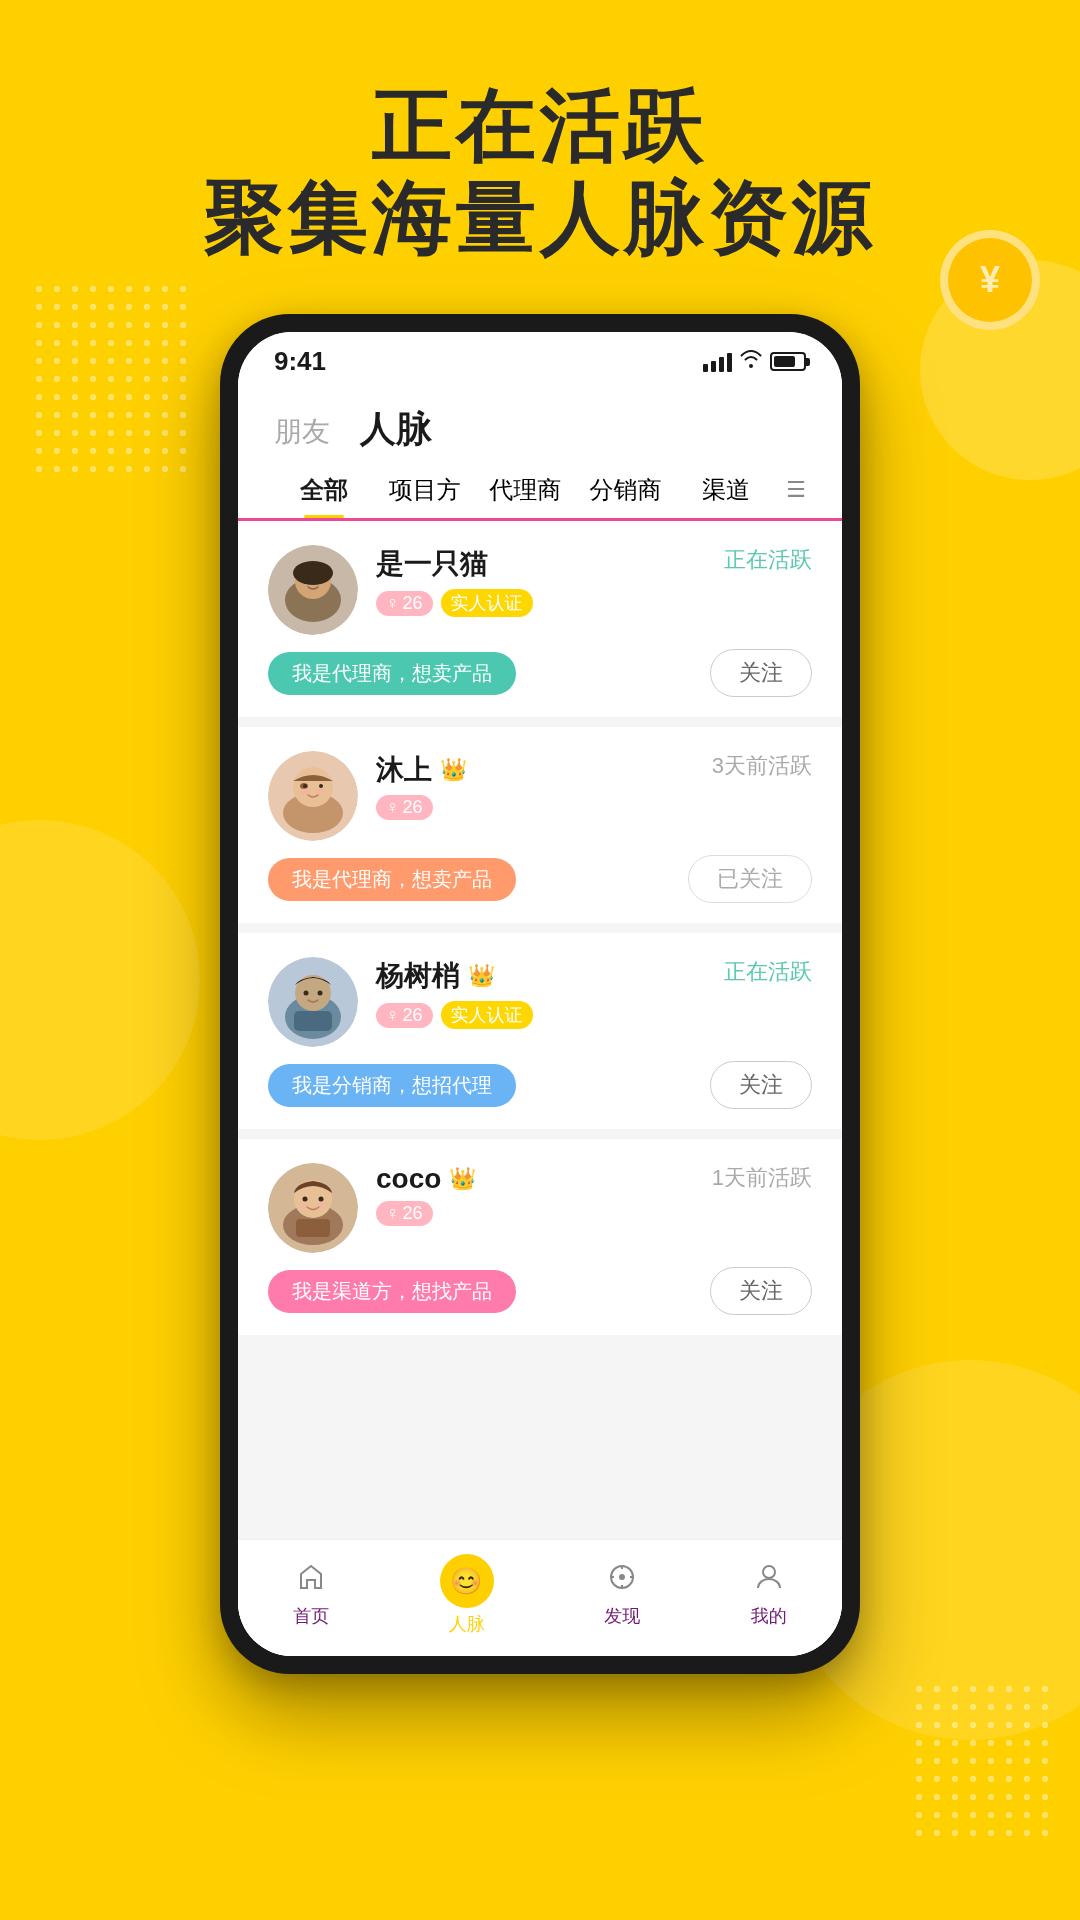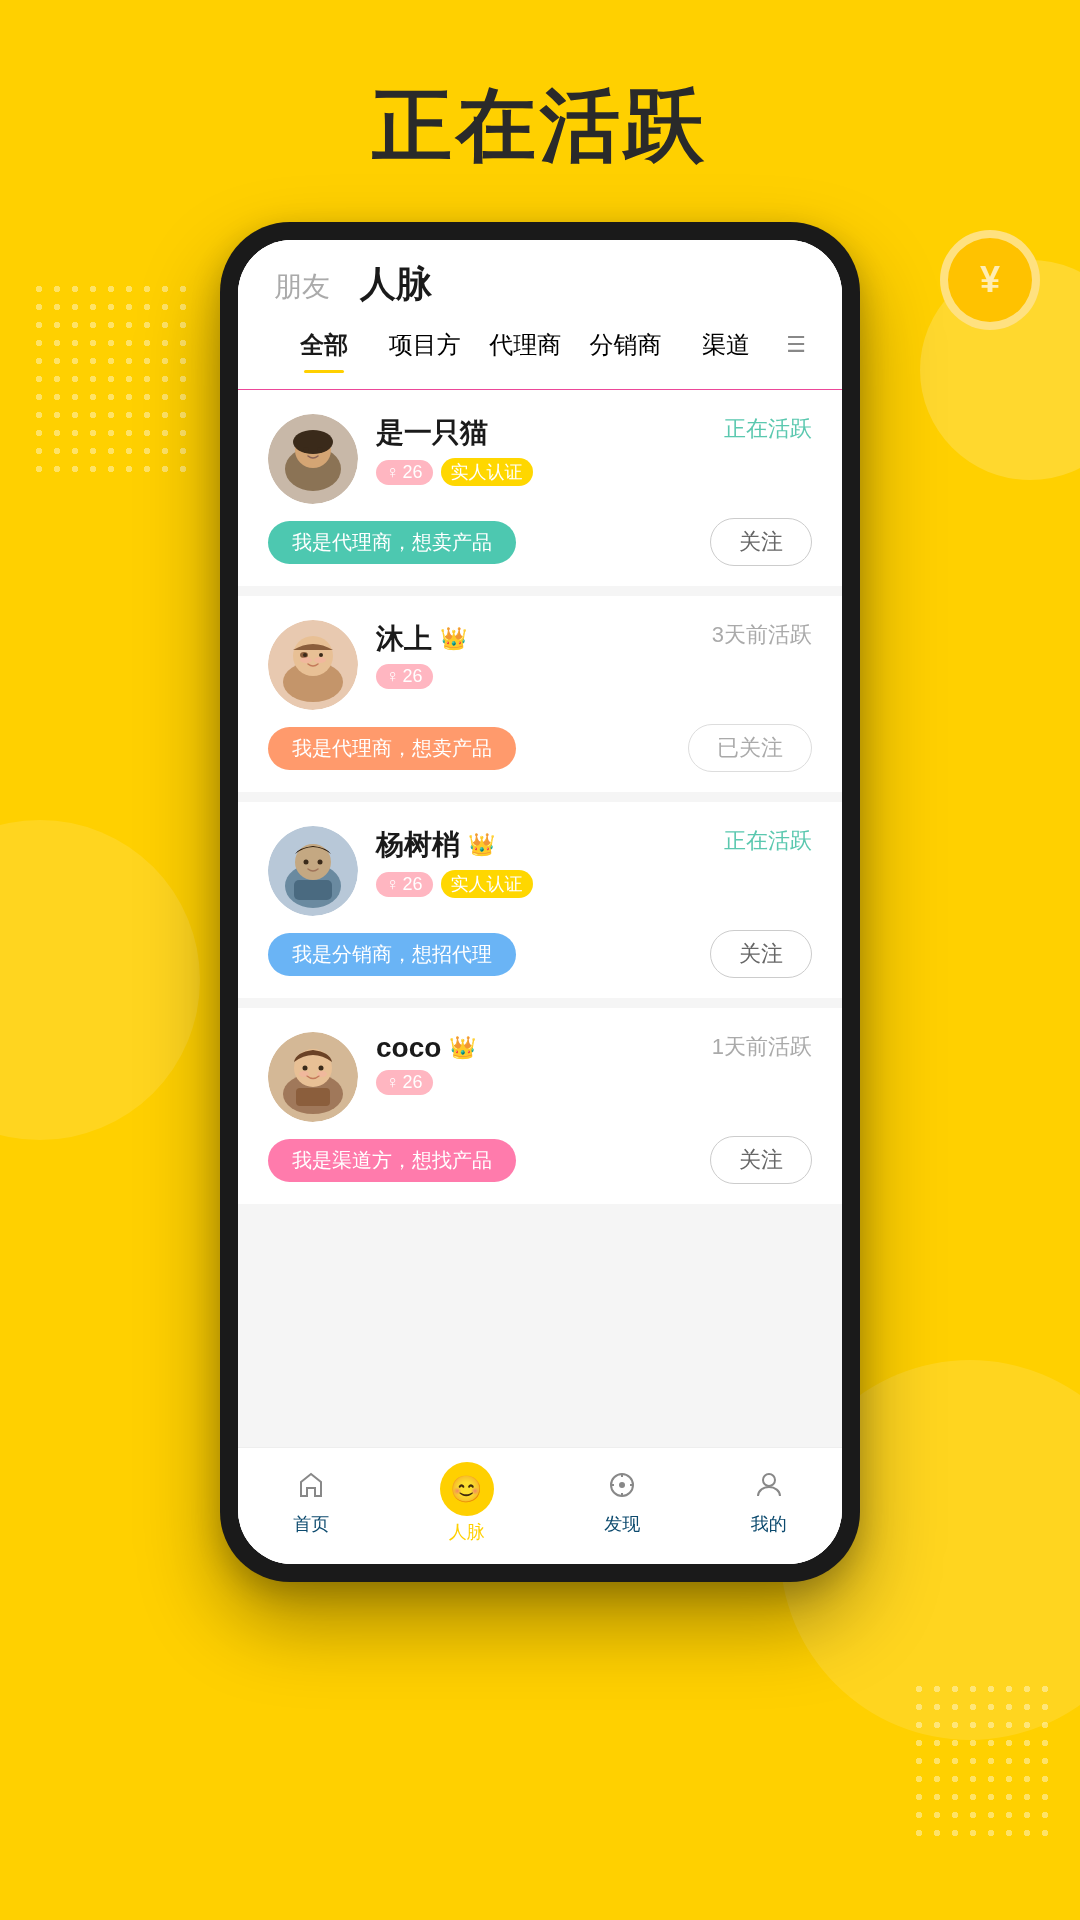--- a/index.html
+++ b/index.html
@@ -206,24 +206,24 @@
     .nav-tab-main.active {
       font-size: 36px;
       color: #1a1a1a;
       font-weight: 700;
     }
 
     
     .filter-tabs {
       display: flex;
       align-items: center;
-      padding: 16px 36px 16px;
+      padding: 16px 36px 0;
       gap: 0;
       background: #fff;
-      border-bottom: 1px solid #ec4899;
+      border-bottom: 3px solid #ec4899;
       flex-shrink: 0;
     }
     .filter-tab {
       flex: 1;
       text-align: center;
       font-size: 24px;
       color: #000000;
       padding-bottom: 12px;
       position: relative;
     }
@@ -379,21 +379,21 @@
       align-items: center;
       gap: 4px;
       cursor: pointer;
     }
     .nav-icon {
       font-size: 32px;
       color: #888;
     }
     .nav-label {
       font-size: 18px;
-      color: #0c4a6e;
+      color: #701a75;
     }
     .nav-label.active-nav {
       color: #FFD000;
     }
     .nav-icon-bg {
       width: 54px;
       height: 54px;
       background: #FFD000;
       border-radius: 50%;
       display: flex;
@@ -406,26 +406,48 @@
 
 <div class="bg-dots-left"></div>
 <div class="bg-dots-right"></div>
 <div class="bg-circle-right-top"></div>
 <div class="bg-coin">¥</div>
 <div class="bg-circle-left-mid"></div>
 <div class="bg-circle-right-bottom"></div>
 
 <div class="header-text">
   <div class="header-title">正在活跃</div>
+  <div class="header-title">聚集海量人脉资源</div>
 </div>
 
 <div class="phone-wrapper">
   <div class="phone">
     <div class="phone-screen">
 
+      <div class="status-bar">
+        <span class="status-time">9:41</span>
+        <div class="status-icons">
+          <div class="signal-bars">
+            <div class="signal-bar" style="width:5px;height:8px;"></div>
+            <div class="signal-bar" style="width:5px;height:11px;"></div>
+            <div class="signal-bar" style="width:5px;height:15px;"></div>
+            <div class="signal-bar" style="width:5px;height:19px;"></div>
+          </div>
+          <span class="wifi-icon">
+            <svg width="22" height="18" viewBox="0 0 22 18">
+              <path d="M11 14a2 2 0 110 4 2 2 0 010-4z" fill="#1a1a1a"></path>
+              <path d="M5.5 9.5C7.2 7.8 9 7 11 7s3.8.8 5.5 2.5" stroke="#1a1a1a" stroke-width="2" fill="none" stroke-linecap="round"></path>
+              <path d="M1.5 5.5C4.2 2.8 7.4 1 11 1s6.8 1.8 9.5 4.5" stroke="#1a1a1a" stroke-width="2" fill="none" stroke-linecap="round"></path>
+            </svg>
+          </span>
+          <div class="battery-icon">
+            <div class="battery-fill"></div>
+          </div>
+        </div>
+      </div>
 
       <div class="app-content">
 
         <div class="nav-header">
           <div class="nav-tabs-main">
             <span class="nav-tab-main">朋友</span>
             <span class="nav-tab-main active">人脉</span>
           </div>
         </div>
 

